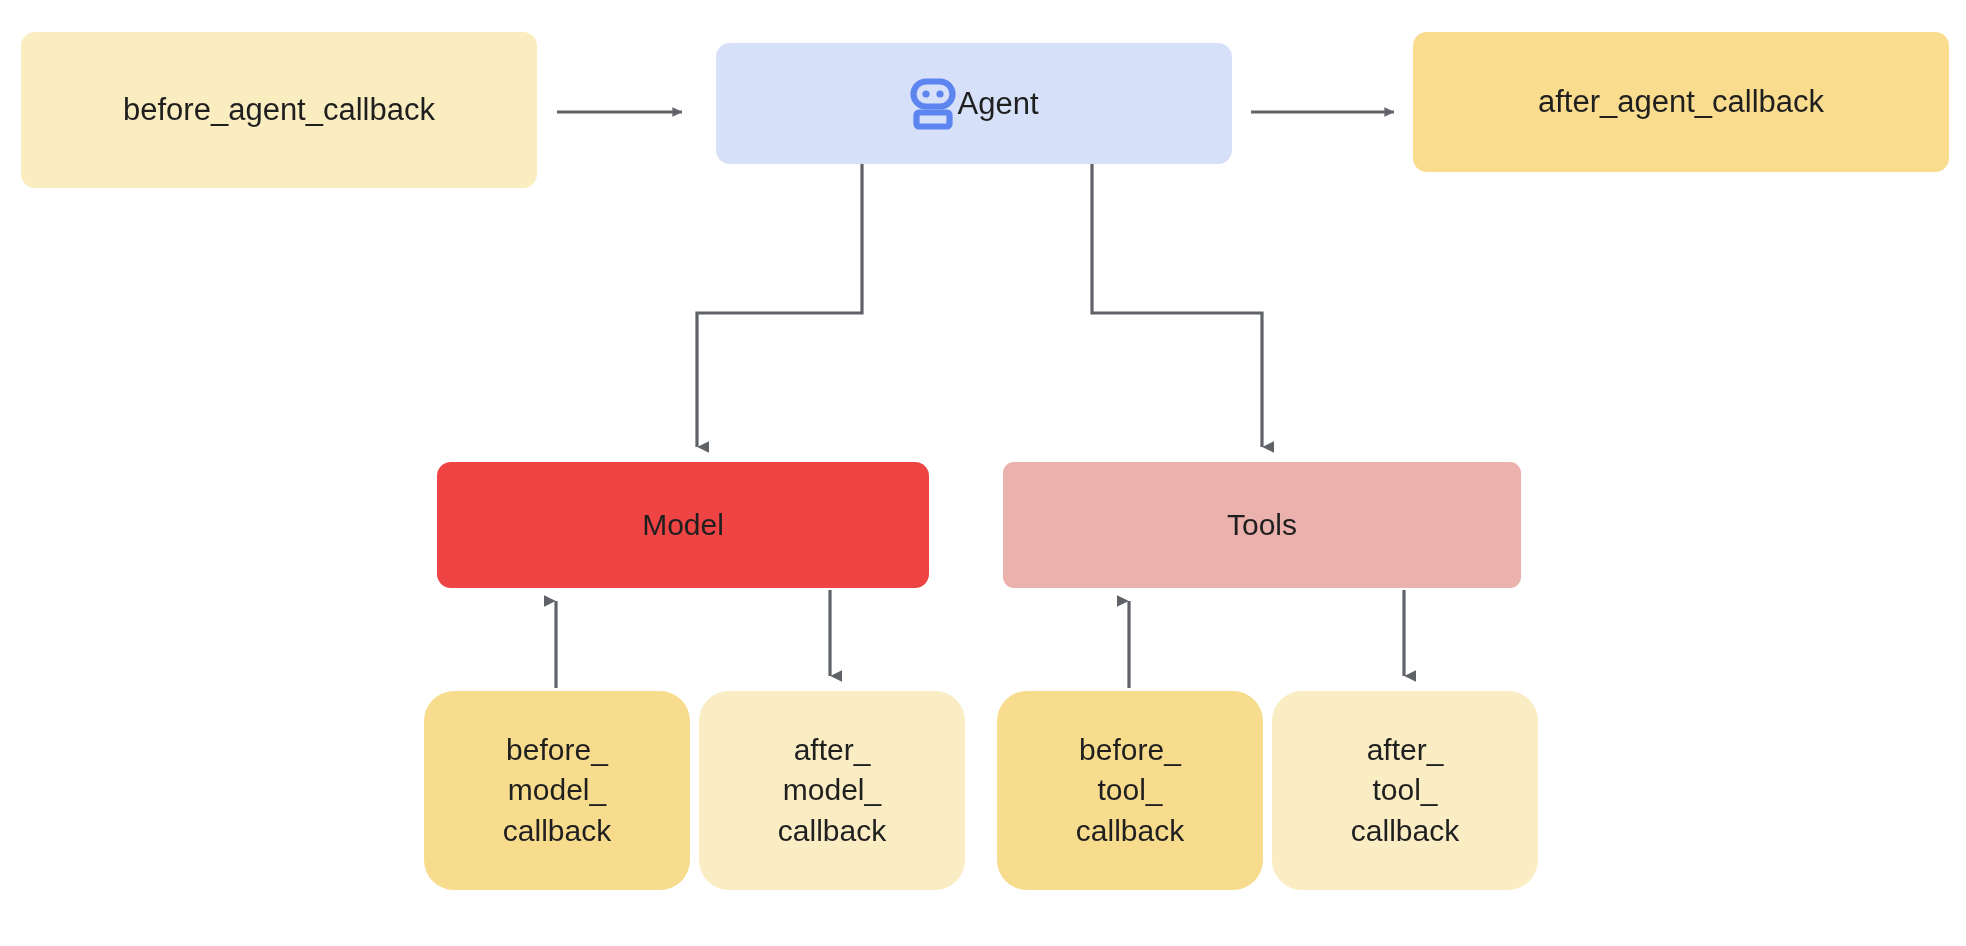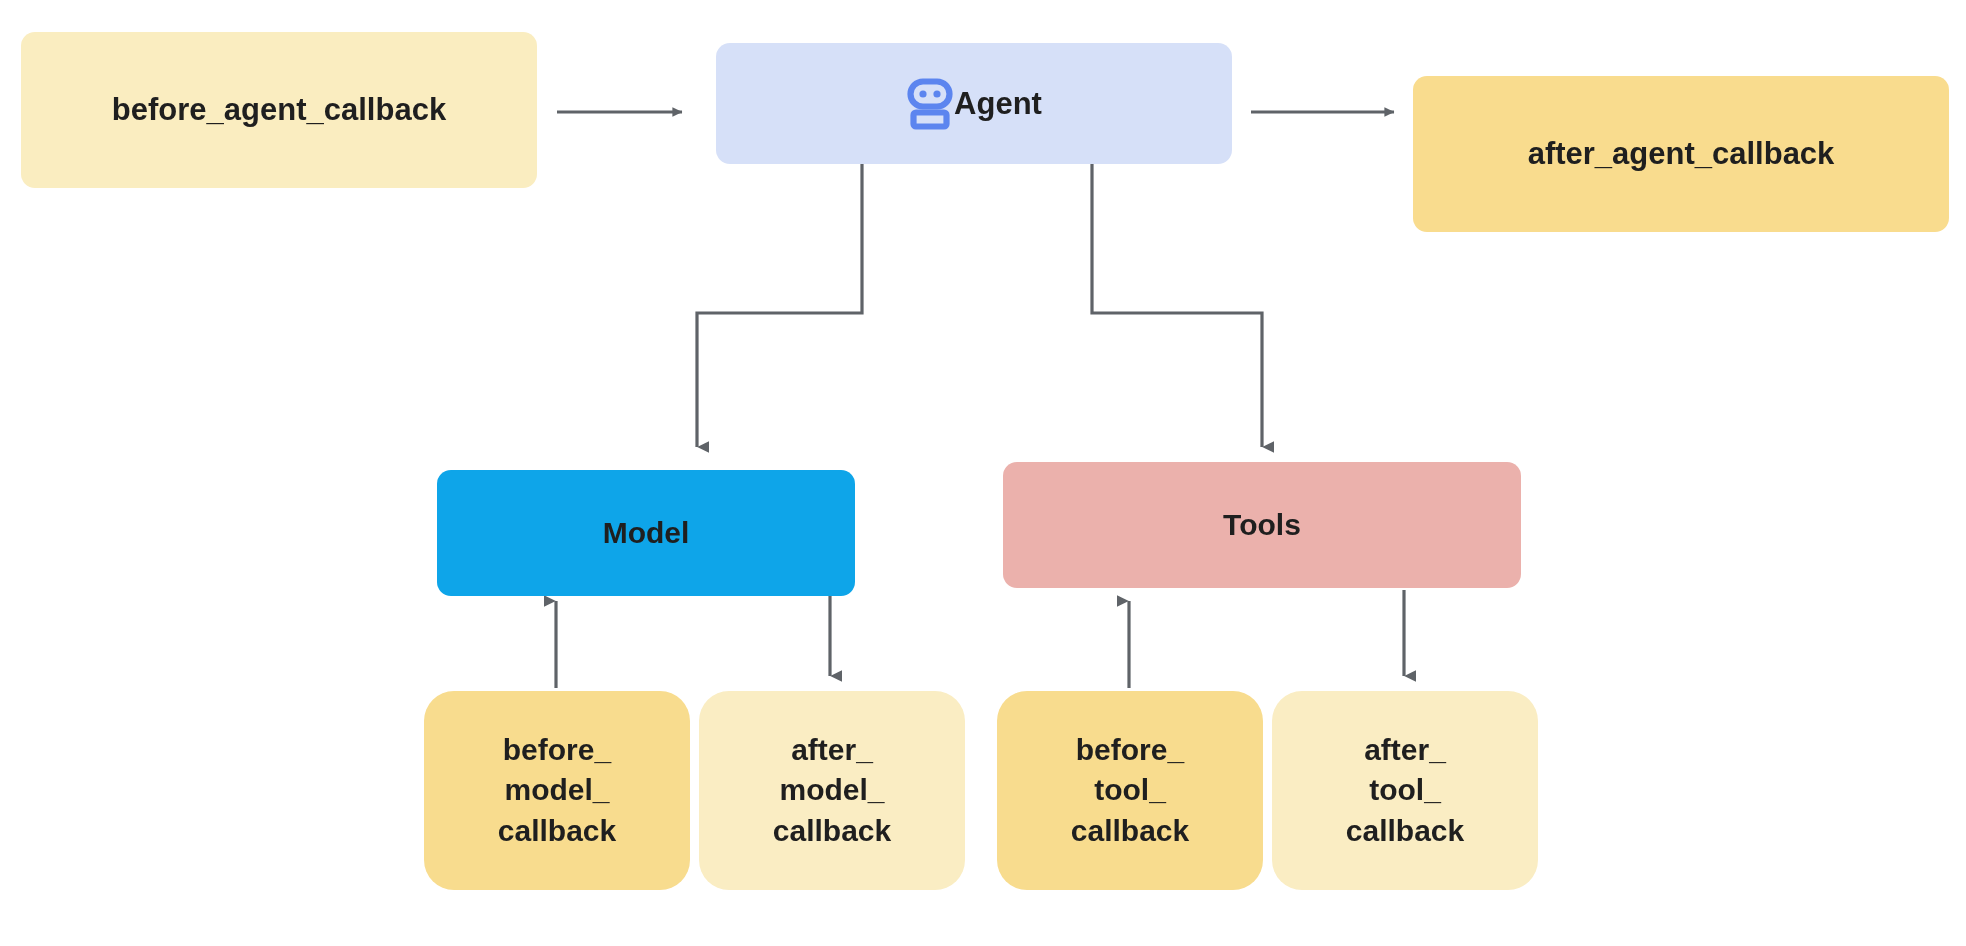--- a/index.html
+++ b/index.html
@@ -20,51 +20,49 @@
     position:absolute;
     box-sizing:border-box;
     display:flex;
     align-items:center;
     justify-content:center;
     text-align:center;
     border-radius:14px;
     color:#1f1f1f;
     line-height:1.35;
     white-space:pre-line;
-    font-weight:bold;
   }
 
   .node-lg{font-size:31px;}
   .node-md{font-size:30px;}
   .node-sm{font-size:30px;border-radius:30px;}
 
   
   #n-before-agent{
     left:21px;top:32px;width:516px;height:156px;
     background:#faedc0;
   }
   #n-agent{
     left:716px;top:43px;width:516px;height:121px;
     background:#d6e0f8;
   }
   #n-after-agent{
-    left:1413px;top:32px;width:536px;height:156px;
+    left:1413px;top:32px;width:536px;height:140px;
     background:#f9dc8e;
-    margin-top:44px;
   }
 
   
   #n-model{
-    left:437px;top:462px;width:418px;height:126px;
-    background:#0ea5e9;
-    margin-top:8px;
+    left:437px;top:462px;width:492px;height:126px;
+    background:#ef4444;
   }
   #n-tools{
     left:1003px;top:462px;width:518px;height:126px;
     background:#ebb1ac;
+    border-radius:11px;
   }
 
   
   #n-before-model{left:424px;top:691px;width:266px;height:199px;background:#f8dc8e;}
   #n-after-model{left:699px;top:691px;width:266px;height:199px;background:#faedc3;}
   #n-before-tool{left:997px;top:691px;width:266px;height:199px;background:#f8dc8e;}
   #n-after-tool{left:1272px;top:691px;width:266px;height:199px;background:#faedc3;}
 
   .agent-label{display:inline-block;}
   .robot-icon{display:inline-flex;align-items:center;justify-content:center;}

